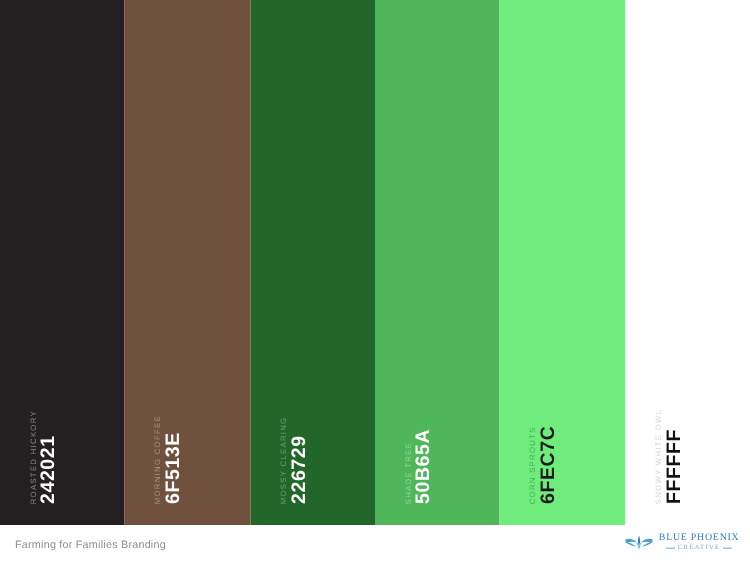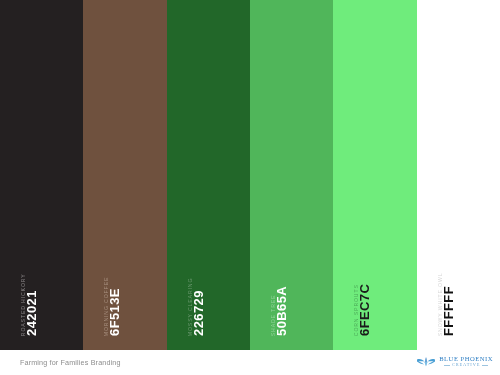--- a/index.html
+++ b/index.html
@@ -59,21 +59,21 @@
   #footer-bar {
     position: absolute;
     left: 0;
     top: 350px;
     width: 500px;
     height: 25px;
     background: #ffffff;
   }
   #footer-caption {
     position: absolute;
-    left: 20px;
+    left: 10px;
     top: 8px;
     font-size: 7.2px;
     color: #8d8d8d;
     letter-spacing: 0.15px;
   }
   #brand-logo {
     position: absolute;
     right: 7px;
     top: 5px;
     display: flex;

